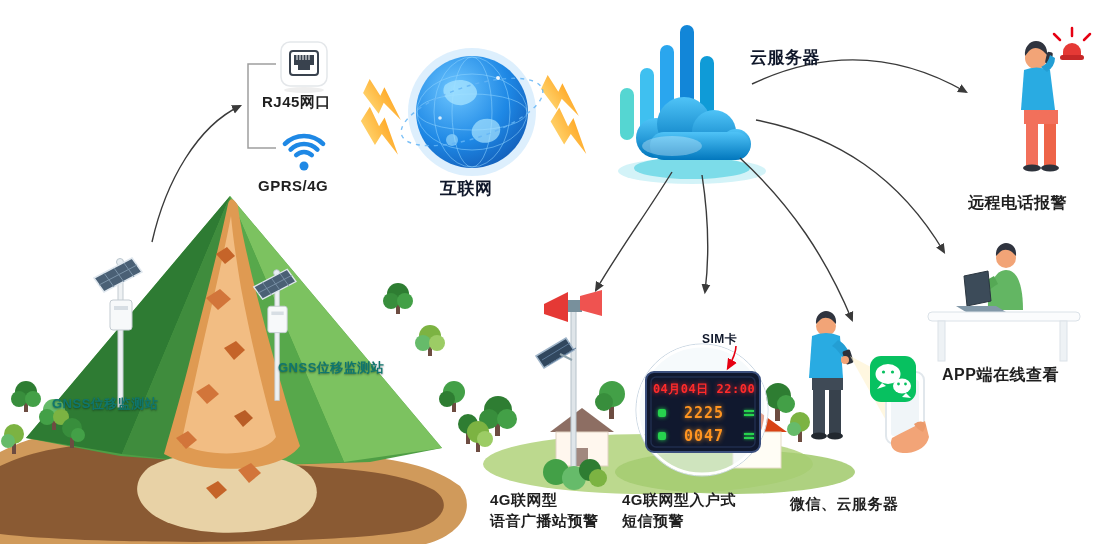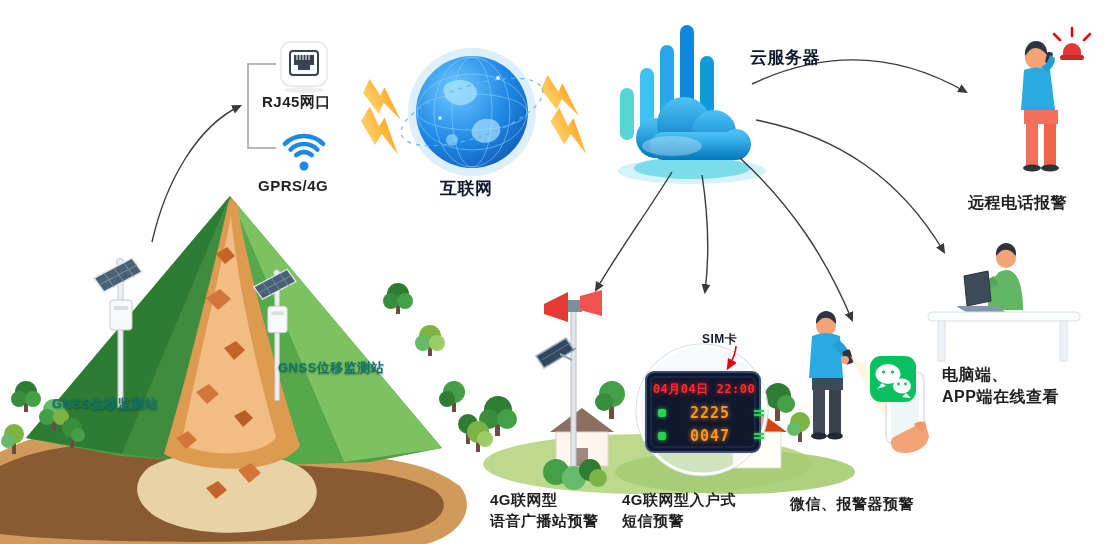--- a/index.html
+++ b/index.html
@@ -10,21 +10,21 @@
 
   .lbl { position:absolute; font-weight:700; color:#1f1f1f; text-align:left;
          line-height:1.38; letter-spacing:.5px; }
   .lbl.red { color:#0f172a; }
   .lbl.white { color:#0f766e; font-size:13px; text-shadow:0 1px 2px rgba(0,0,0,.4); }
   .lbl .ln { display:block; }
 
   .disp { position:absolute; font-family:"DejaVu Sans Mono", monospace; font-weight:700; }
   .disp-date { left:650px; top:381px; width:108px; color:#ff2b2b; font-size:12px;
                text-align:center; letter-spacing:.5px; text-shadow:0 0 5px rgba(255,40,40,.85); }
-  .disp-row { left:658px; width:96px; display:flex; align-items:center; gap:24px; }
+  .disp-row { left:658px; width:96px; display:flex; align-items:center; gap:18px; }
   .disp-row .g-ico { width:8px; height:8px; background:#27d34e; border-radius:2px;
                      box-shadow:0 0 4px #27d34e; flex:none; }
   .disp-row .val { color:#ff9420; font-size:15px; letter-spacing:1px;
                    text-shadow:0 0 5px rgba(255,150,30,.85); }
   .disp-row .g-ticks { margin-left:auto; display:flex; flex-direction:column; gap:2px; }
   .disp-row .g-ticks i { display:block; width:10px; height:2px; background:#27d34e;
                          box-shadow:0 0 3px #27d34e; }
 </style>
 </head>
 <body>
@@ -338,25 +338,24 @@
 <div class="lbl" style="left:258px;top:176px;width:92px;font-size:15px">GPRS/4G</div>
 <div class="lbl red" style="left:440px;top:177px;width:84px;font-size:17px">互联网</div>
 <div class="lbl red" style="left:750px;top:46px;width:92px;font-size:17px;text-align:left">云服务器</div>
 
 <div class="lbl white" style="left:52px;top:395px;width:140px">GNSS位移监测站</div>
 <div class="lbl white" style="left:278px;top:359px;width:140px">GNSS位移监测站</div>
 
 <div class="lbl" style="left:968px;top:192px;width:144px;font-size:16px">远程电话报警</div>
 
 <div class="lbl" style="left:942px;top:364px;width:168px;font-size:16px">
-  <span class="ln">电脑端、</span>
   <span class="ln">APP端在线查看</span>
 </div>
 
-<div class="lbl" style="left:790px;top:494px;width:144px;font-size:15px">微信、报警器预警</div>
+<div class="lbl" style="left:790px;top:494px;width:144px;font-size:15px">微信、云服务器</div>
 
 <div class="lbl" style="left:490px;top:490px;width:144px;font-size:15px">
   <span class="ln">4G联网型</span>
   <span class="ln">语音广播站预警</span>
 </div>
 
 <div class="lbl" style="left:622px;top:490px;width:162px;font-size:15px">
   <span class="ln">4G联网型入户式</span>
   <span class="ln">短信预警</span>
 </div>

